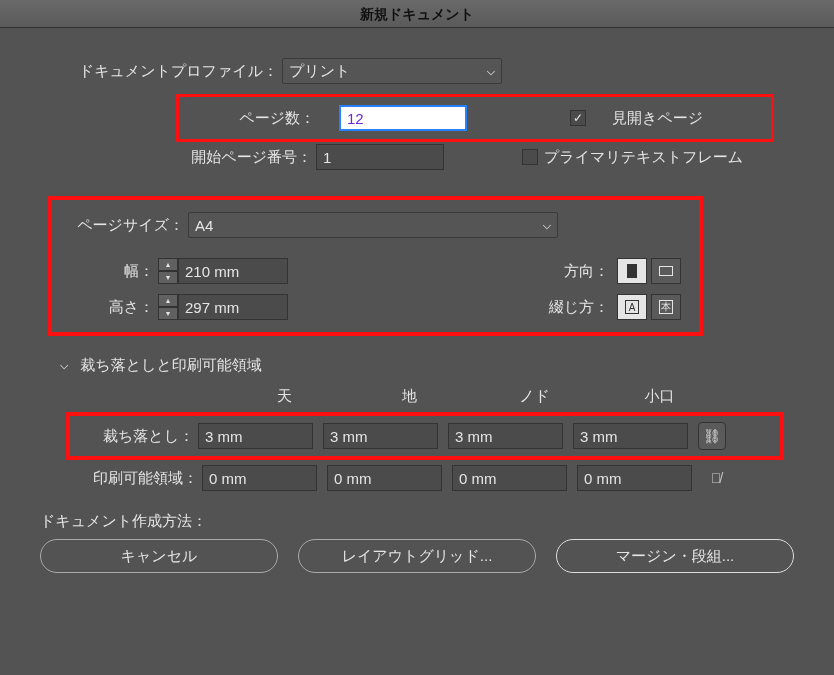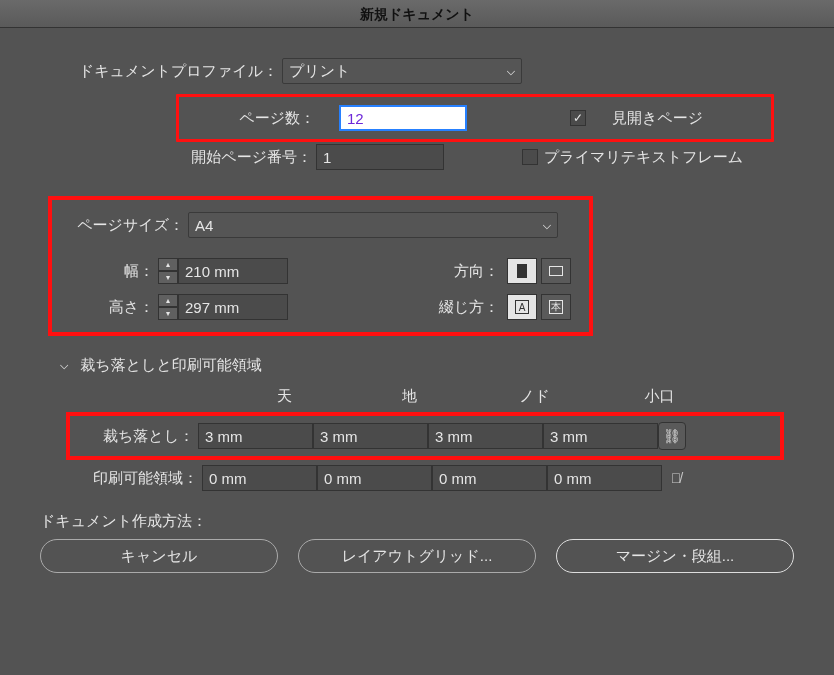--- a/index.html
+++ b/index.html
@@ -20,40 +20,40 @@
   .orient-btn { width:30px; height:26px; background:#5a5a5a; border:1px solid #333; display:inline-flex; align-items:center; justify-content:center; margin-left:4px; }
   .glyph-portrait { width:10px; height:14px; border:1px solid #e5e5e5; background:#e5e5e5; }
   .glyph-landscape { width:14px; height:10px; border:1px solid #e5e5e5; }
   .glyph-bind { width:14px; height:14px; border:1px solid #e5e5e5; font-size:10px; color:#e5e5e5; display:flex; align-items:center; justify-content:center; }
   .section-toggle { display:flex; align-items:center; gap:12px; margin:20px 0 12px 40px; }
   .disclose { font-size:11px; }
   .col-headers { display:flex; margin-left:202px; }
   .col-headers span { width:125px; text-align:center; }
   .bleed-row { display:flex; align-items:center; margin-bottom:8px; }
   .bleed-label { width:165px; text-align:right; padding-right:4px; }
-  .bleedfield { width:115px; }
+  .bleedfield { width:115px; margin-right:10px; }
   .link-icon { width:28px; height:28px; background:#5a5a5a; border:1px solid #333; border-radius:4px; display:flex; align-items:center; justify-content:center; font-size:14px; }
   .link-icon.broken { background:transparent; border:none; color:#ccc; }
   .footer-label { margin:20px 0 8px 20px; }
   .buttons { display:flex; gap:20px; padding:0 20px; }
   .btn-pill { flex:1; height:34px; border:1px solid #aaa; border-radius:17px; background:transparent; color:#e5e5e5; display:flex; align-items:center; justify-content:center; font-size:15px; }
   .btn-pill:last-child{border:1.5px solid #ddd;}
-  .hl-box2 { border:4px solid #ff1010; padding:12px 18px 12px 10px; width:545px; }
+  .hl-box2 { border:4px solid #ff1010; padding:12px 18px 12px 10px; width:655px; }
   .hl-box3 { border:4px solid #ff1010; padding:6px 10px; display:flex; align-items:center; }
 </style>
 </head>
 <body>
 
 <div class="titlebar">新規ドキュメント</div>
 
 <div class="content">
 
   <div class="row" style="margin-left:16px;">
     <div class="lbl" style="width:246px;">ドキュメントプロファイル：</div>
-    <div class="select" style="width:240px;">
+    <div class="select" style="width:220px;">
       <span>プリント</span>
       <span class="chev">⌵</span>
     </div>
   </div>
 
   <div class="highlight" style="margin-left:156px; width:598px; height:48px; display:flex; align-items:center;gap:20px;">
     <div class="lbl" style="width:132px;">ページ数：</div>
     <div class="input focused" style="width:128px;">12</div>
     <div style="flex:1;"></div>
     <span class="checkbox on"></span>

